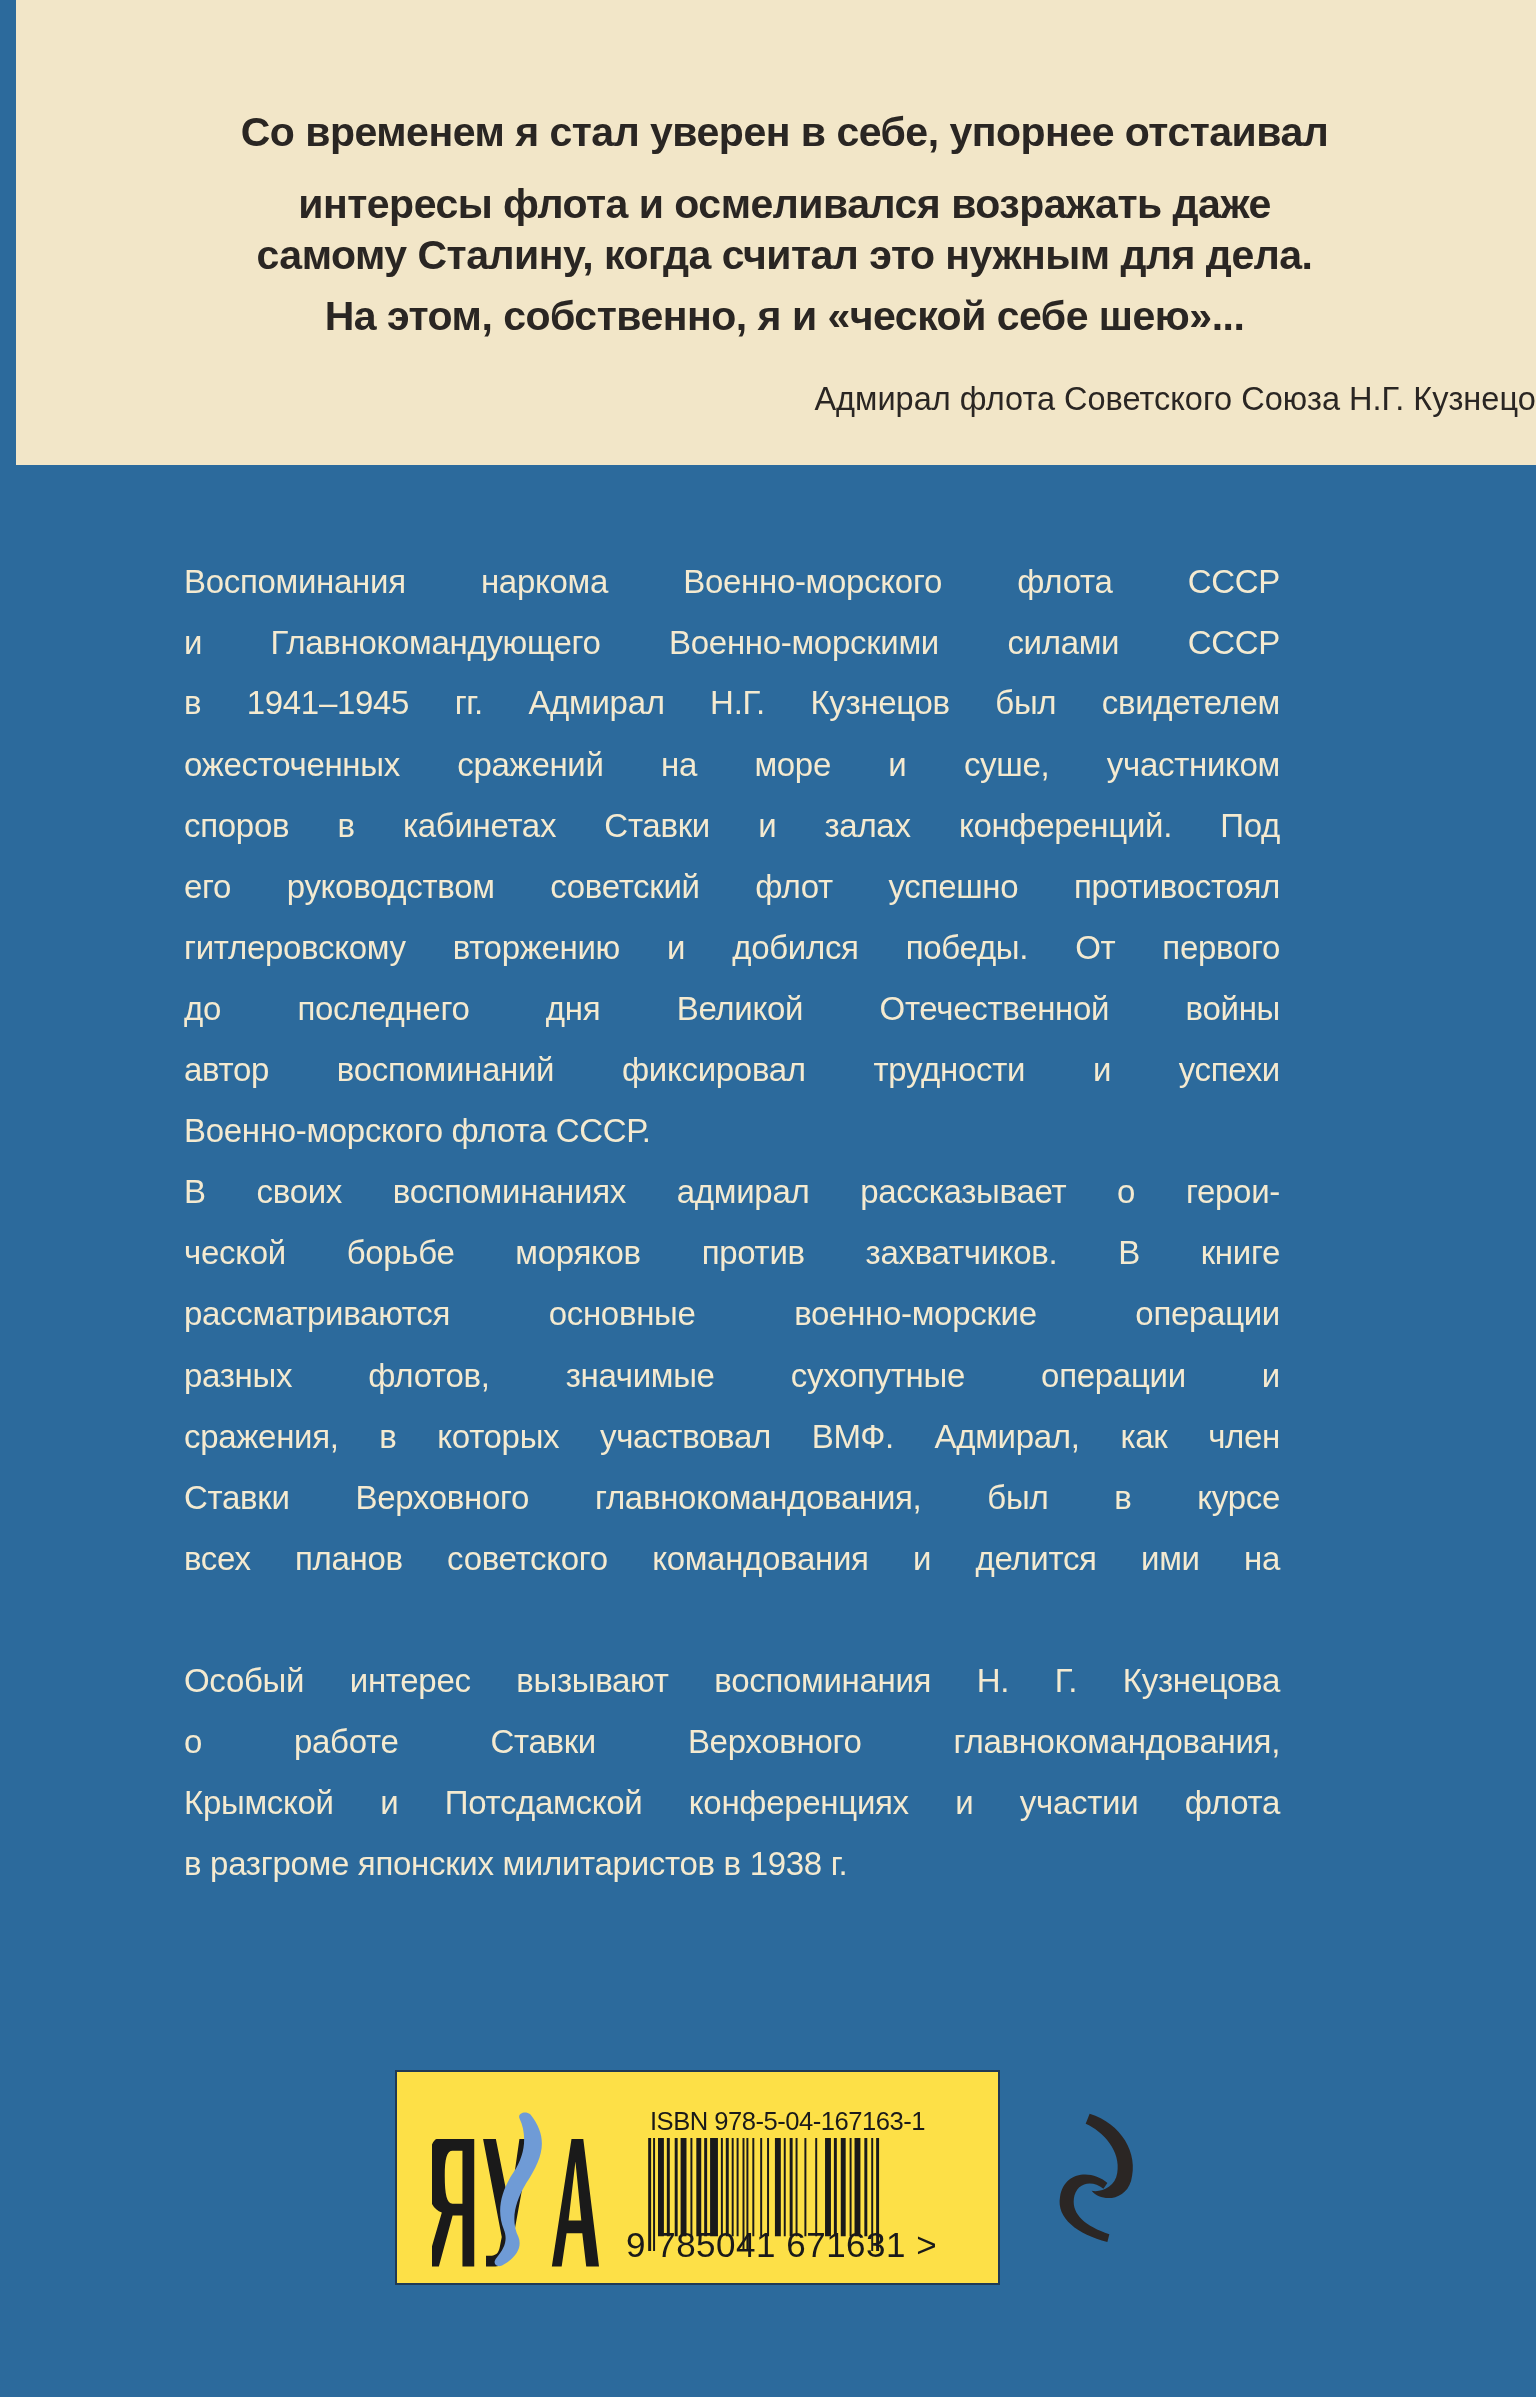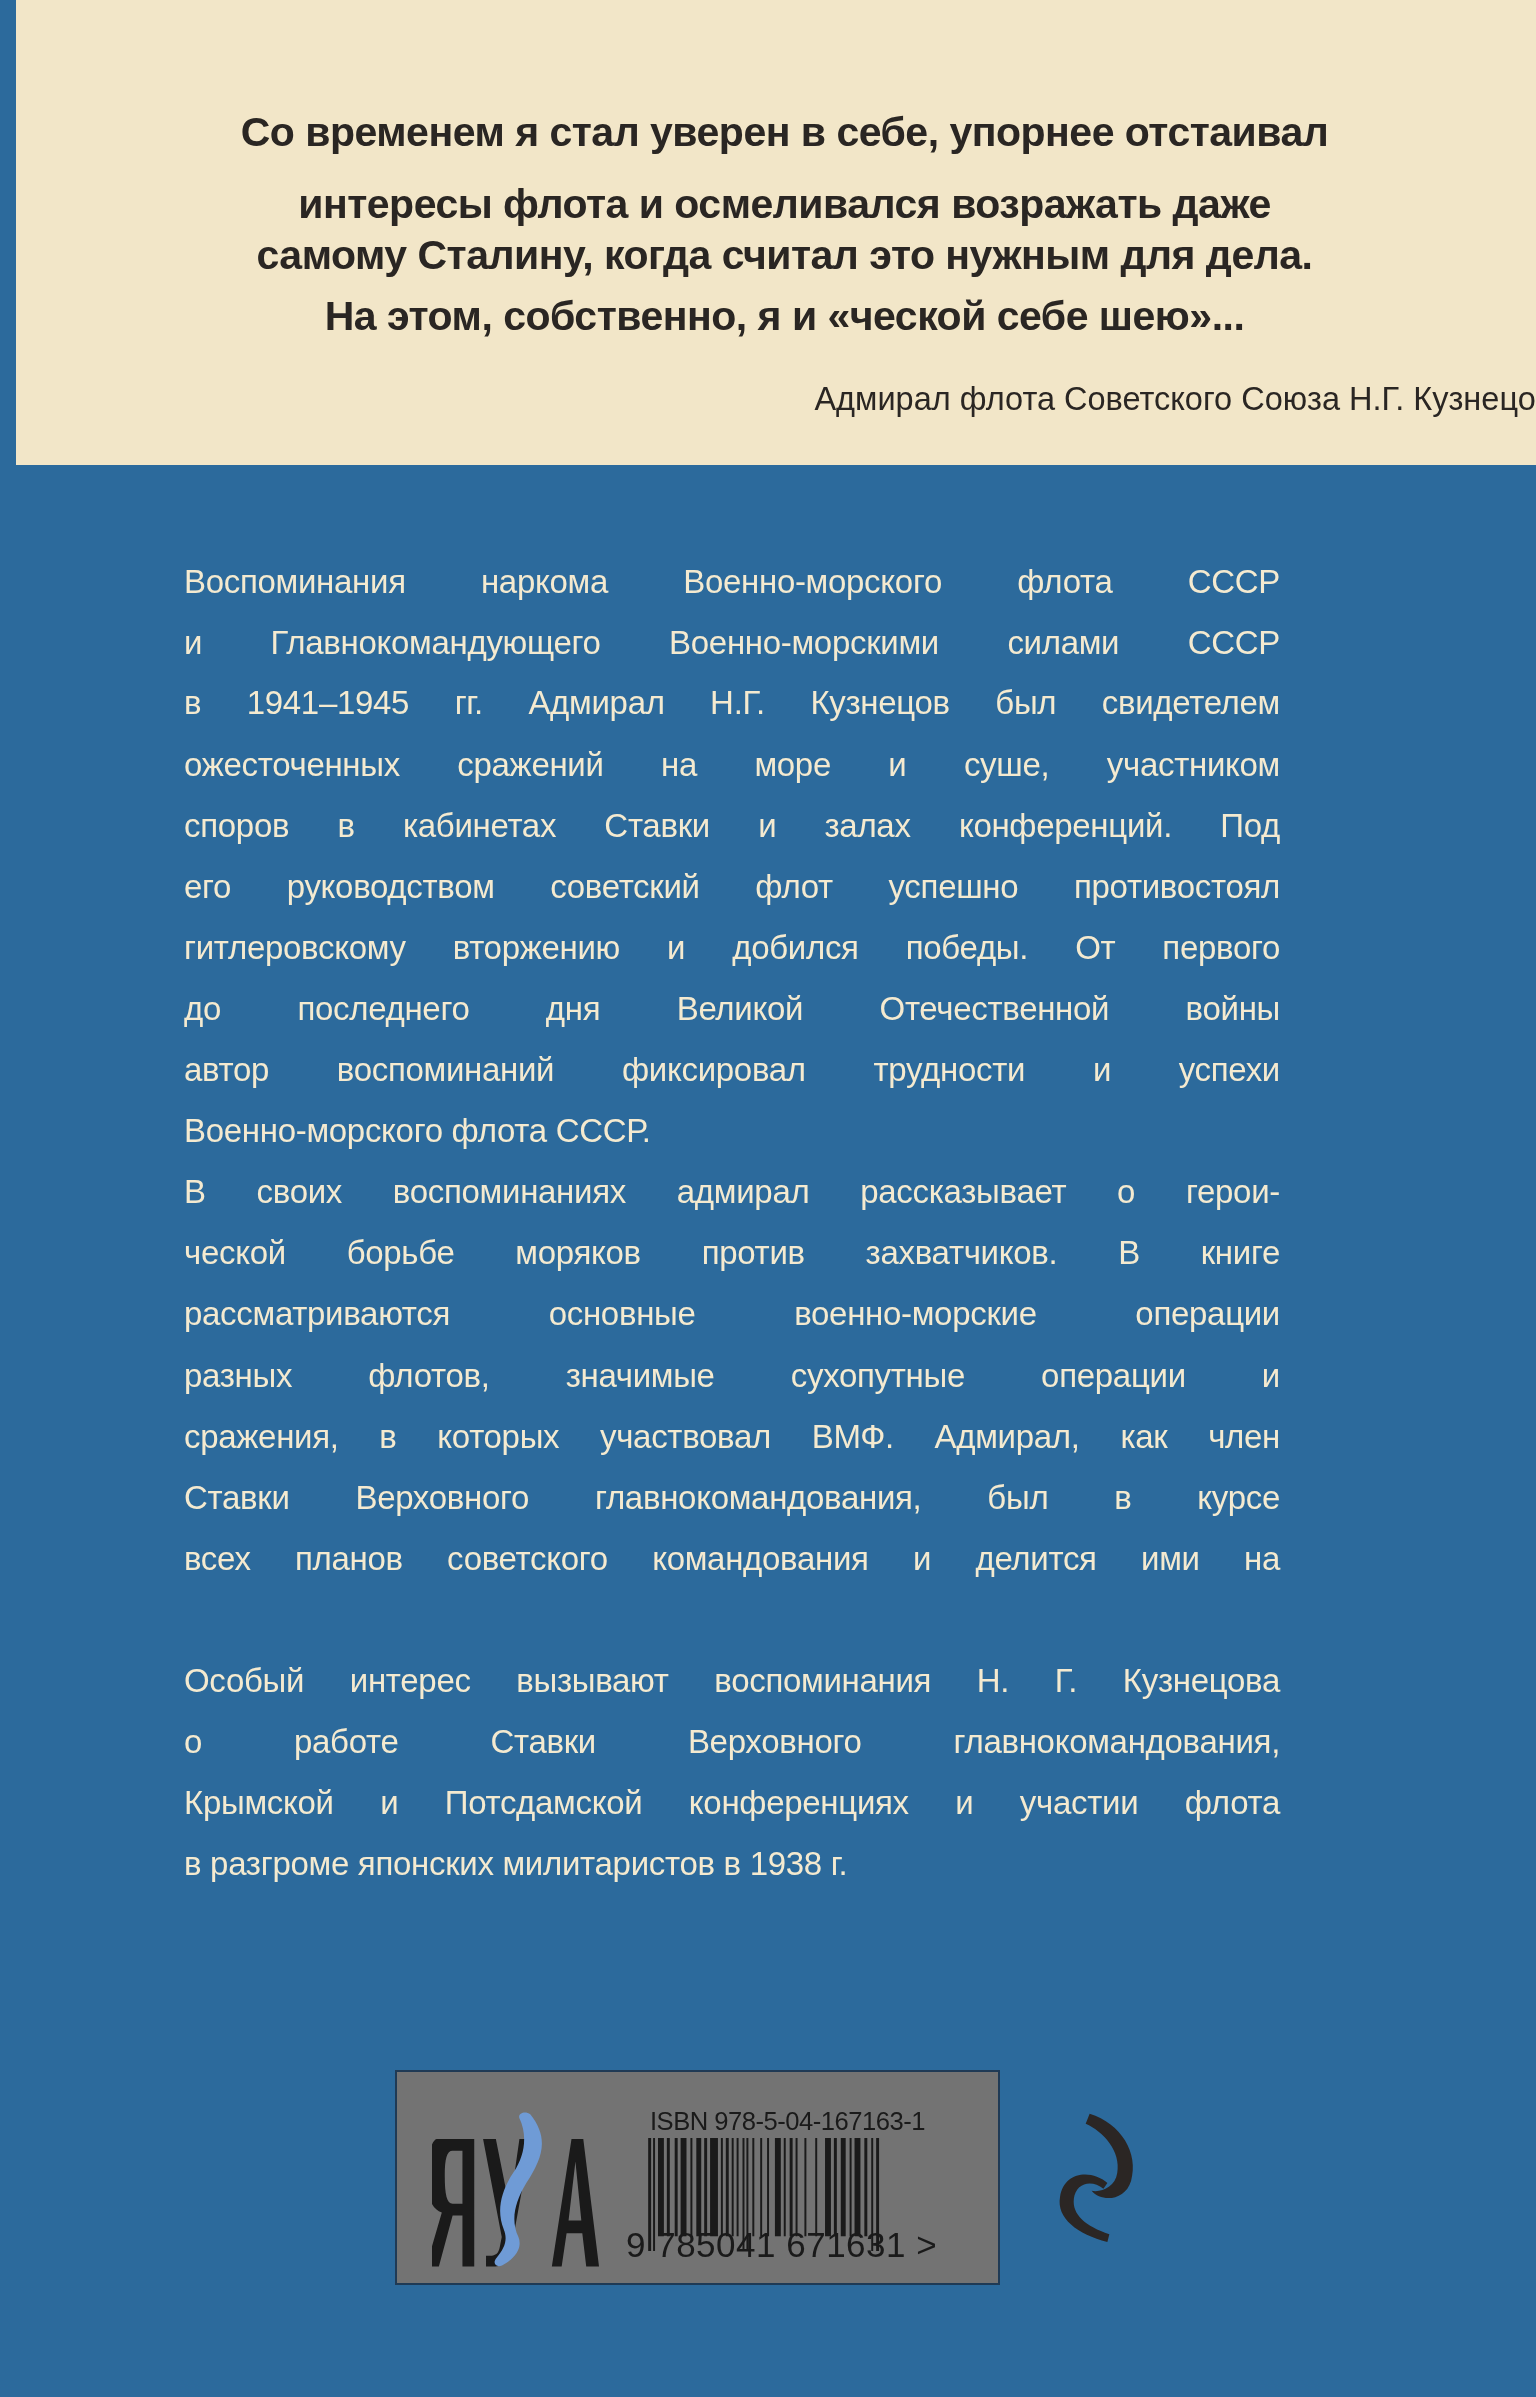--- a/index.html
+++ b/index.html
@@ -54,21 +54,21 @@
       white-space: nowrap;
       text-align: justify;
       text-align-last: justify;
       letter-spacing: -0.3px;
     }
     .blurb-line.last { text-align-last: left; }
     .barcode-panel {
       position: absolute;
       left: 395px; top: 2070px;
       width: 605px; height: 215px;
-      background: #737373;
+      background: #fde047;
       border: 2px solid #1f3a55;
       box-sizing: border-box;
     }
     .yuza-logo {
       position: absolute;
       left: 35px; top: 37px;
       width: 167px; height: 158px;
     }
     .isbn-label {
       position: absolute;

